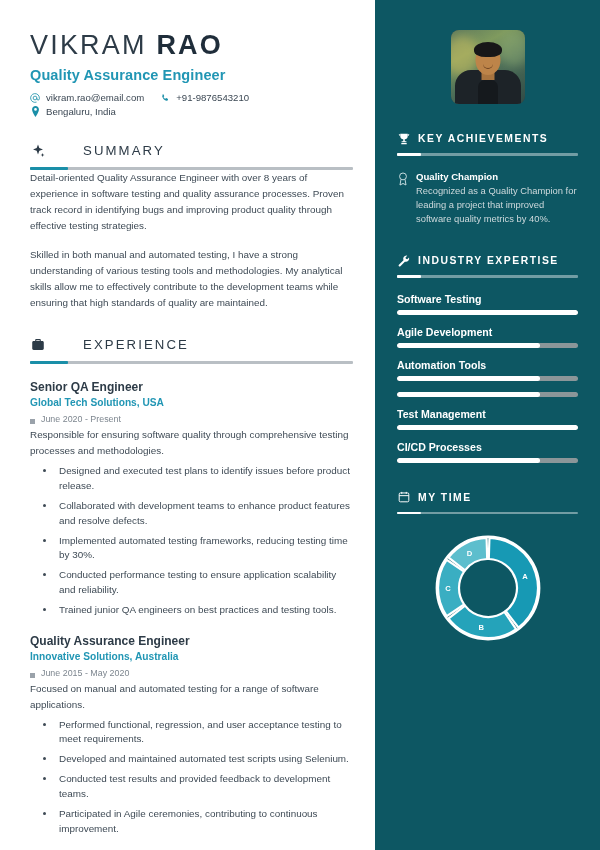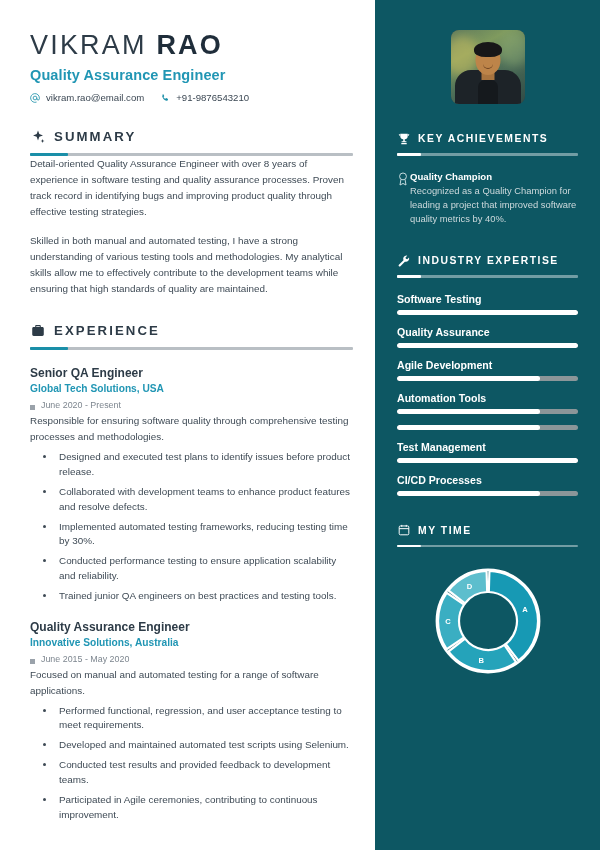--- a/index.html
+++ b/index.html
@@ -22,21 +22,21 @@
   .contact-rows { margin-top: 9px; text-align: right; }
   .contact-line { display: flex; align-items: center; gap: 16px; margin-bottom: 3px; }
   .contact-item { display: flex; align-items: center; gap: 6px; font-size: 9.6px; color: #3b4753; }
   .cicon { width: 10px; height: 11px; display: inline-flex; align-items: center; justify-content: center; color: #1a8fa8; flex: 0 0 auto; }
   .cicon svg { display: block; }
 
   .sec { margin-top: 26px; }
   .sec-head { display: flex; align-items: center; gap: 9px; }
   .sec-icon { width: 15px; height: 15px; color: #2d3b47; display: inline-flex; align-items: center; justify-content: center; }
   .sec-icon svg { display: block; }
-  .sec-title { font-size: 13.2px; font-weight: 700; letter-spacing: 2.1px; color: #2d3b47; }
+  .sec-title { font-size: 13.2px; font-weight: 400; letter-spacing: 2.1px; color: #2d3b47; margin-left: 29px; }
 
   .divider { margin-top: 9px; height: 3px; background: #b9bfc4; position: relative; border-radius: 1px; }
   .divider::before { content: ""; position: absolute; left: 0; top: 0; height: 3px; width: 38px; background: #1a8fa8; border-radius: 1px; }
 
   .para { font-size: 9.9px; line-height: 1.62; color: #3e4a55; }
   .para + .para { margin-top: 13px; }
 
   .job { margin-top: 16px; }
   .job-role { font-size: 12px; font-weight: 600; color: #2d3b47; }
   .job-company { font-size: 10.2px; font-weight: 700; color: #2196b4; margin-top: 3px; }
@@ -74,21 +74,21 @@
     width: 10px; height: 5px; border-bottom: 1.6px solid #6d4322; border-radius: 0 0 9px 9px; }
 
   .r-sec { margin-top: 28px; }
   .r-head { display: flex; align-items: center; gap: 8px; }
   .r-icon { width: 13px; height: 13px; color: #ffffff; display: inline-flex; align-items: center; justify-content: center; }
   .r-icon svg { display: block; }
   .r-title { font-size: 10.4px; font-weight: 700; letter-spacing: 1.5px; color: #ffffff; }
   .r-divider { margin-top: 8px; height: 2.5px; background: rgba(255,255,255,.42); position: relative; border-radius: 1px; }
   .r-divider::before { content: ""; position: absolute; left: 0; top: 0; height: 2.5px; width: 24px; background: #ffffff; border-radius: 1px; }
 
-  .ach { display: flex; gap: 0; margin-top: 15px; }
+  .ach { display: flex; gap: 6px; margin-top: 15px; }
   .ach-icon { width: 13px; height: 15px; flex: 0 0 auto; color: #cfe2e6; margin-top: 1px; }
   .ach-icon svg { display: block; }
   .ach-title { font-size: 9.6px; font-weight: 700; color: #ffffff; }
   .ach-text { font-size: 9.4px; line-height: 1.52; color: #cdd9dc; margin-top: 2px; }
 
   .skills { margin-top: 15px; }
   .skill { margin-bottom: 11px; }
   .skill-name { font-size: 10.6px; font-weight: 600; color: #ffffff; }
   .skill-track { margin-top: 5px; height: 5px; border-radius: 3px; background: #8b9699; overflow: hidden; }
   .skill-fill { height: 5px; border-radius: 3px; background: #ffffff; }
@@ -125,20 +125,30 @@
         </div>
         <div class="contact-item">
           <span class="cicon">
             <svg width="10" height="10" viewBox="0 0 16 16" fill="currentColor">
               <path d="M4.2 2.1c.5-.3 1.1-.1 1.4.4l1 1.8c.2.4.1.9-.2 1.2l-.7.7c-.1.1-.1.3 0 .5.4.9 1.5 2 2.4 2.4.2.1.4.1.5 0l.7-.7c.3-.3.8-.4 1.2-.2l1.8 1c.5.3.7.9.4 1.4l-.5.9c-.3.6-1 .9-1.7.8C7 11.8 4.2 9 3.5 5.3c-.1-.7.2-1.4.8-1.7l-.1-1.5z"></path>
             </svg>
           </span>
           <span>+91-9876543210</span>
         </div>
       </div>
+      <div class="contact-line">
+        <div class="contact-item">
+          <span class="cicon">
+            <svg width="9" height="11" viewBox="0 0 12 16" fill="currentColor">
+              <path d="M6 0C3.2 0 1 2.2 1 5c0 3.6 5 11 5 11s5-7.4 5-11c0-2.8-2.2-5-5-5zm0 7a2 2 0 1 1 0-4 2 2 0 0 1 0 4z"></path>
+            </svg>
+          </span>
+          <span>Bengaluru, India</span>
+        </div>
+      </div>
     </div>
 
     <div class="sec">
       <div class="sec-head">
         <span class="sec-icon">
           <svg width="14" height="14" viewBox="0 0 16 16" fill="currentColor">
             <path d="M8 0.5l1.5 4.2 4.2 1.5-4.2 1.5L8 12l-1.5-4.3L2.3 6.2l4.2-1.5L8 .5z"></path>
             <path d="M13.2 10.4l.6 1.6 1.6.6-1.6.6-.6 1.6-.6-1.6-1.6-.6 1.6-.6.6-1.6z"></path>
           </svg>
         </span>
@@ -242,26 +252,20 @@
             <path d="M11.3.8a4.4 4.4 0 0 0-4 6.2L1.2 13a1.4 1.4 0 1 0 2 2l6-6.1a4.4 4.4 0 0 0 5.5-5.6l-2.3 2.3-1.9-.5-.5-1.9L12.3 1a4.4 4.4 0 0 0-1-.2z"></path>
           </svg>
         </span>
         <span class="r-title">INDUSTRY EXPERTISE</span>
       </div>
       <div class="r-divider"></div>
 
       <div class="skills">
         <div class="skill">
           <div class="skill-name">Software Testing</div>
-          <div class="skill-track">
-            <div class="skill-fill" style="width: 100%;"></div>
-          </div>
-        </div>
-        <div class="skill">
-          <div class="skill-name">Quality Assurance</div>
           <div class="skill-track">
             <div class="skill-fill" style="width: 100%;"></div>
           </div>
         </div>
         <div class="skill">
           <div class="skill-name">Agile Development</div>
           <div class="skill-track">
             <div class="skill-fill" style="width: 79%;"></div>
           </div>
         </div>

